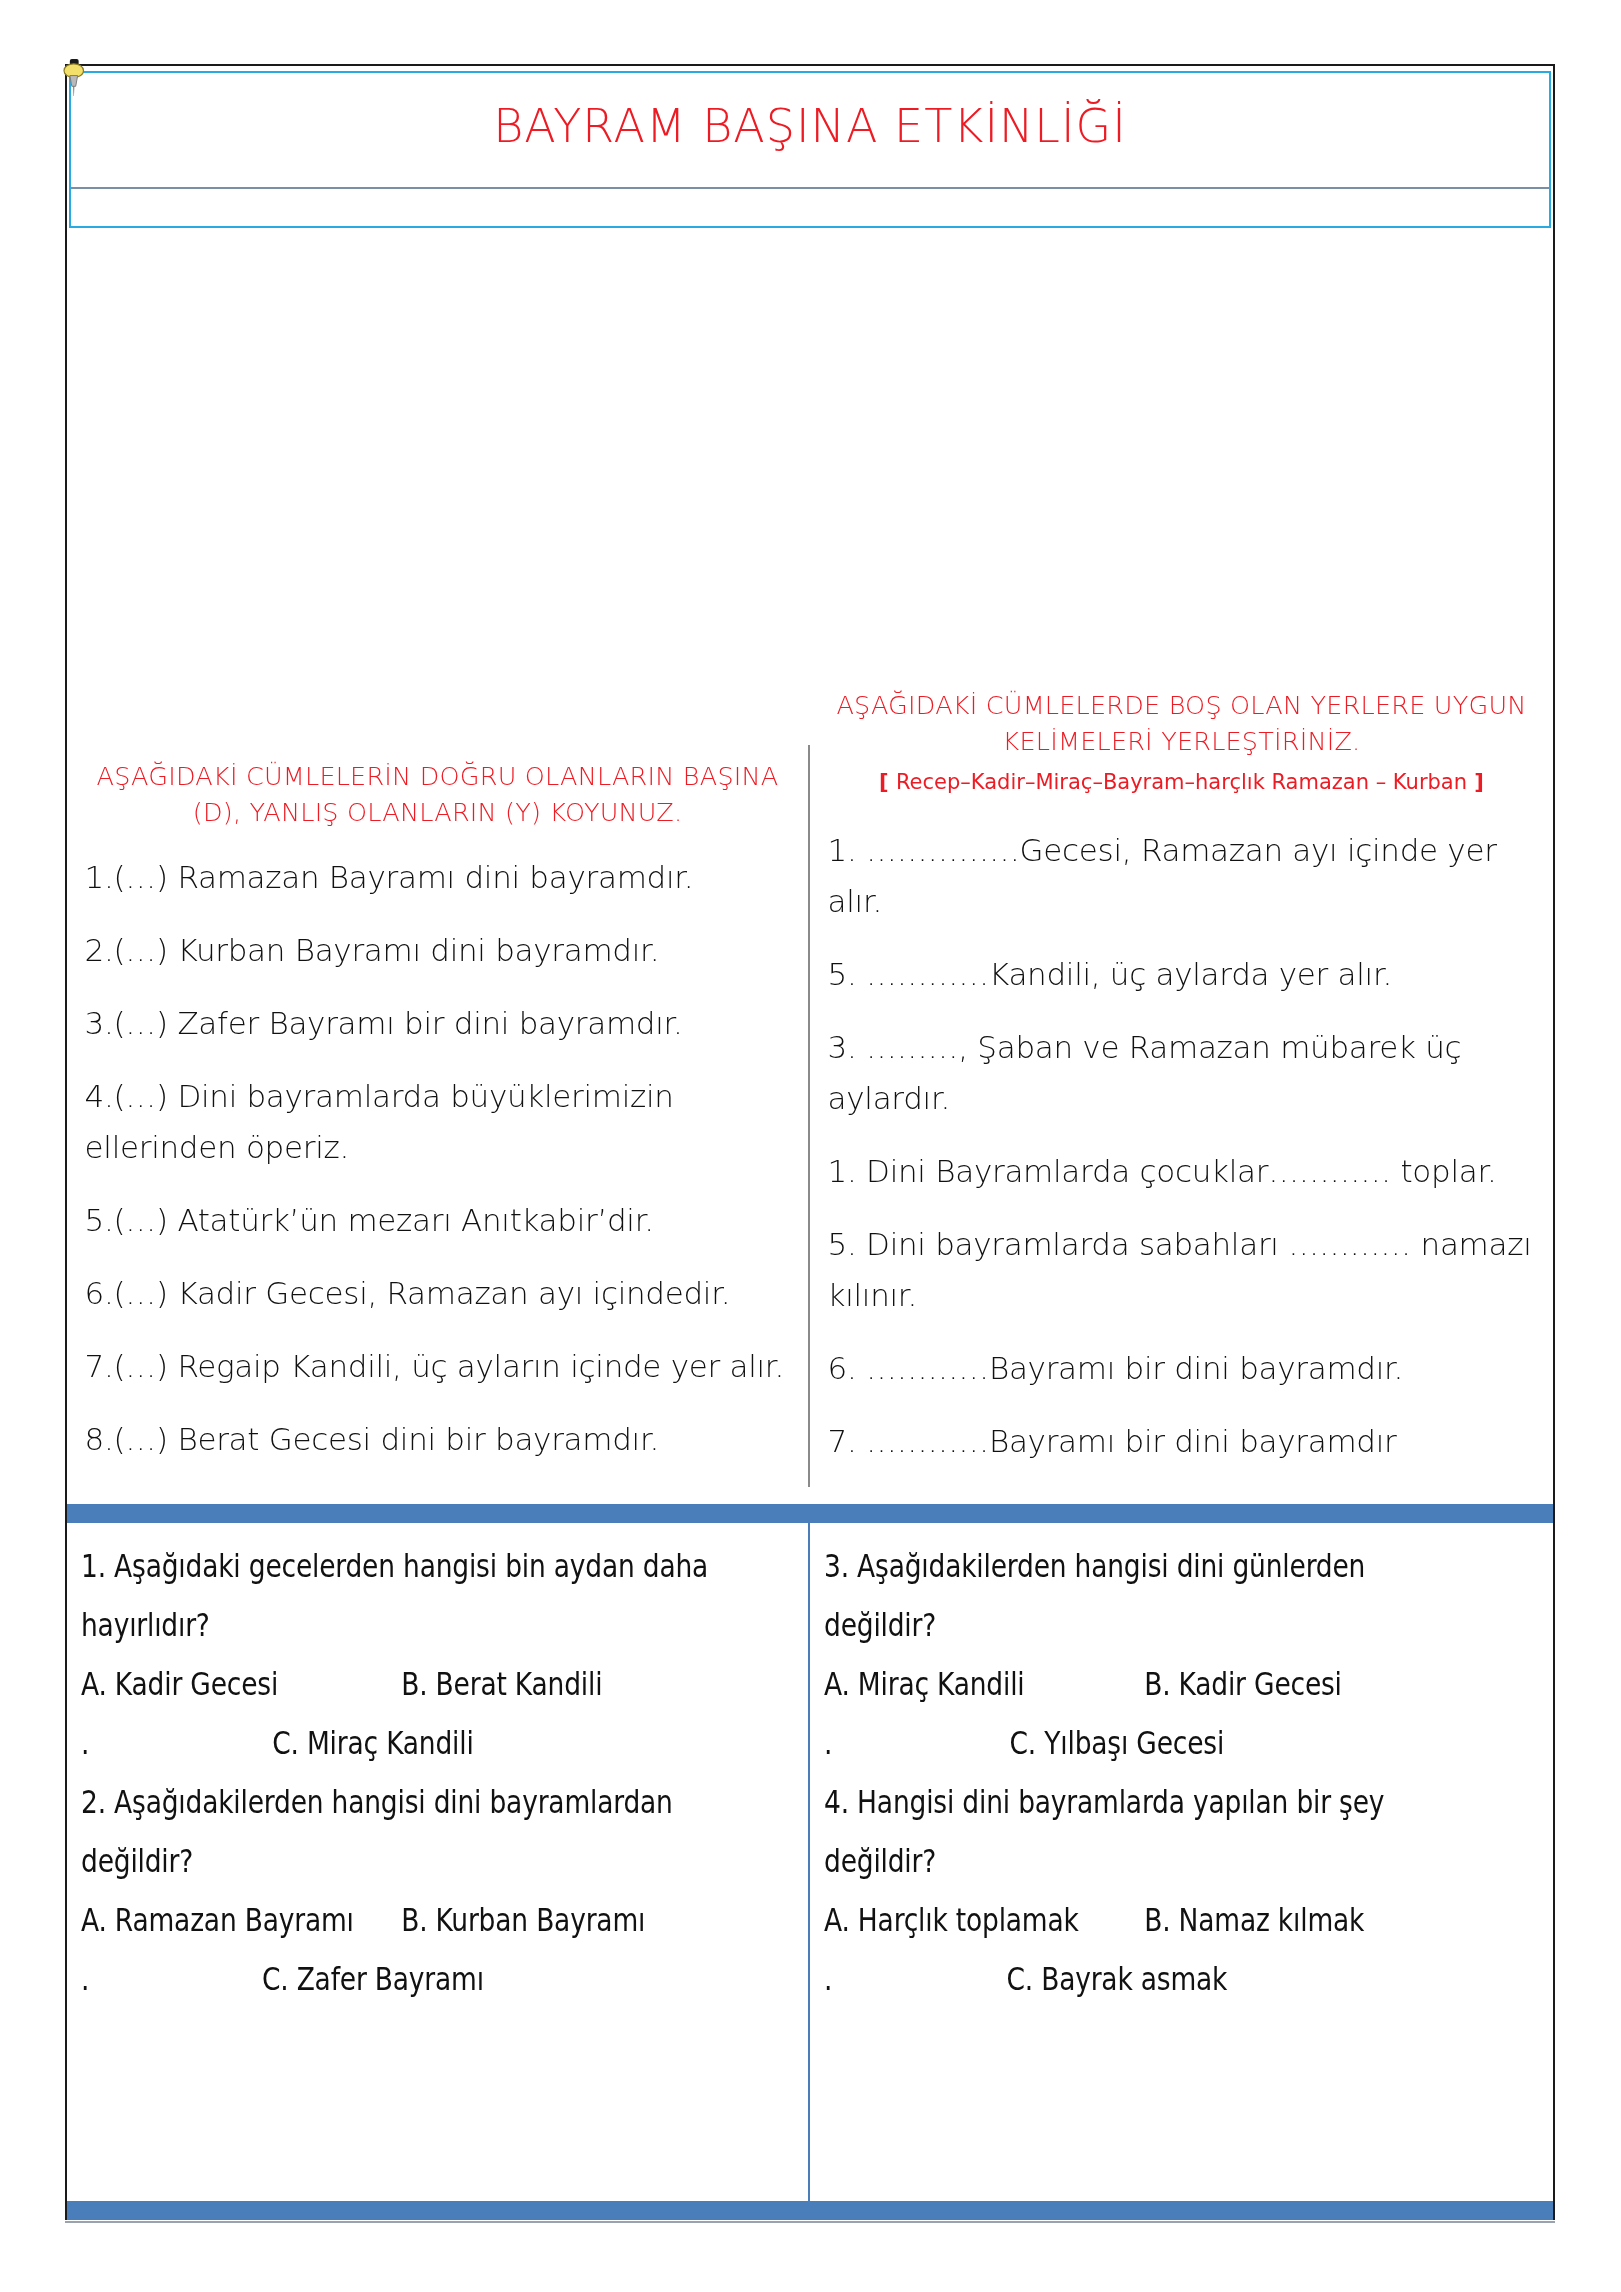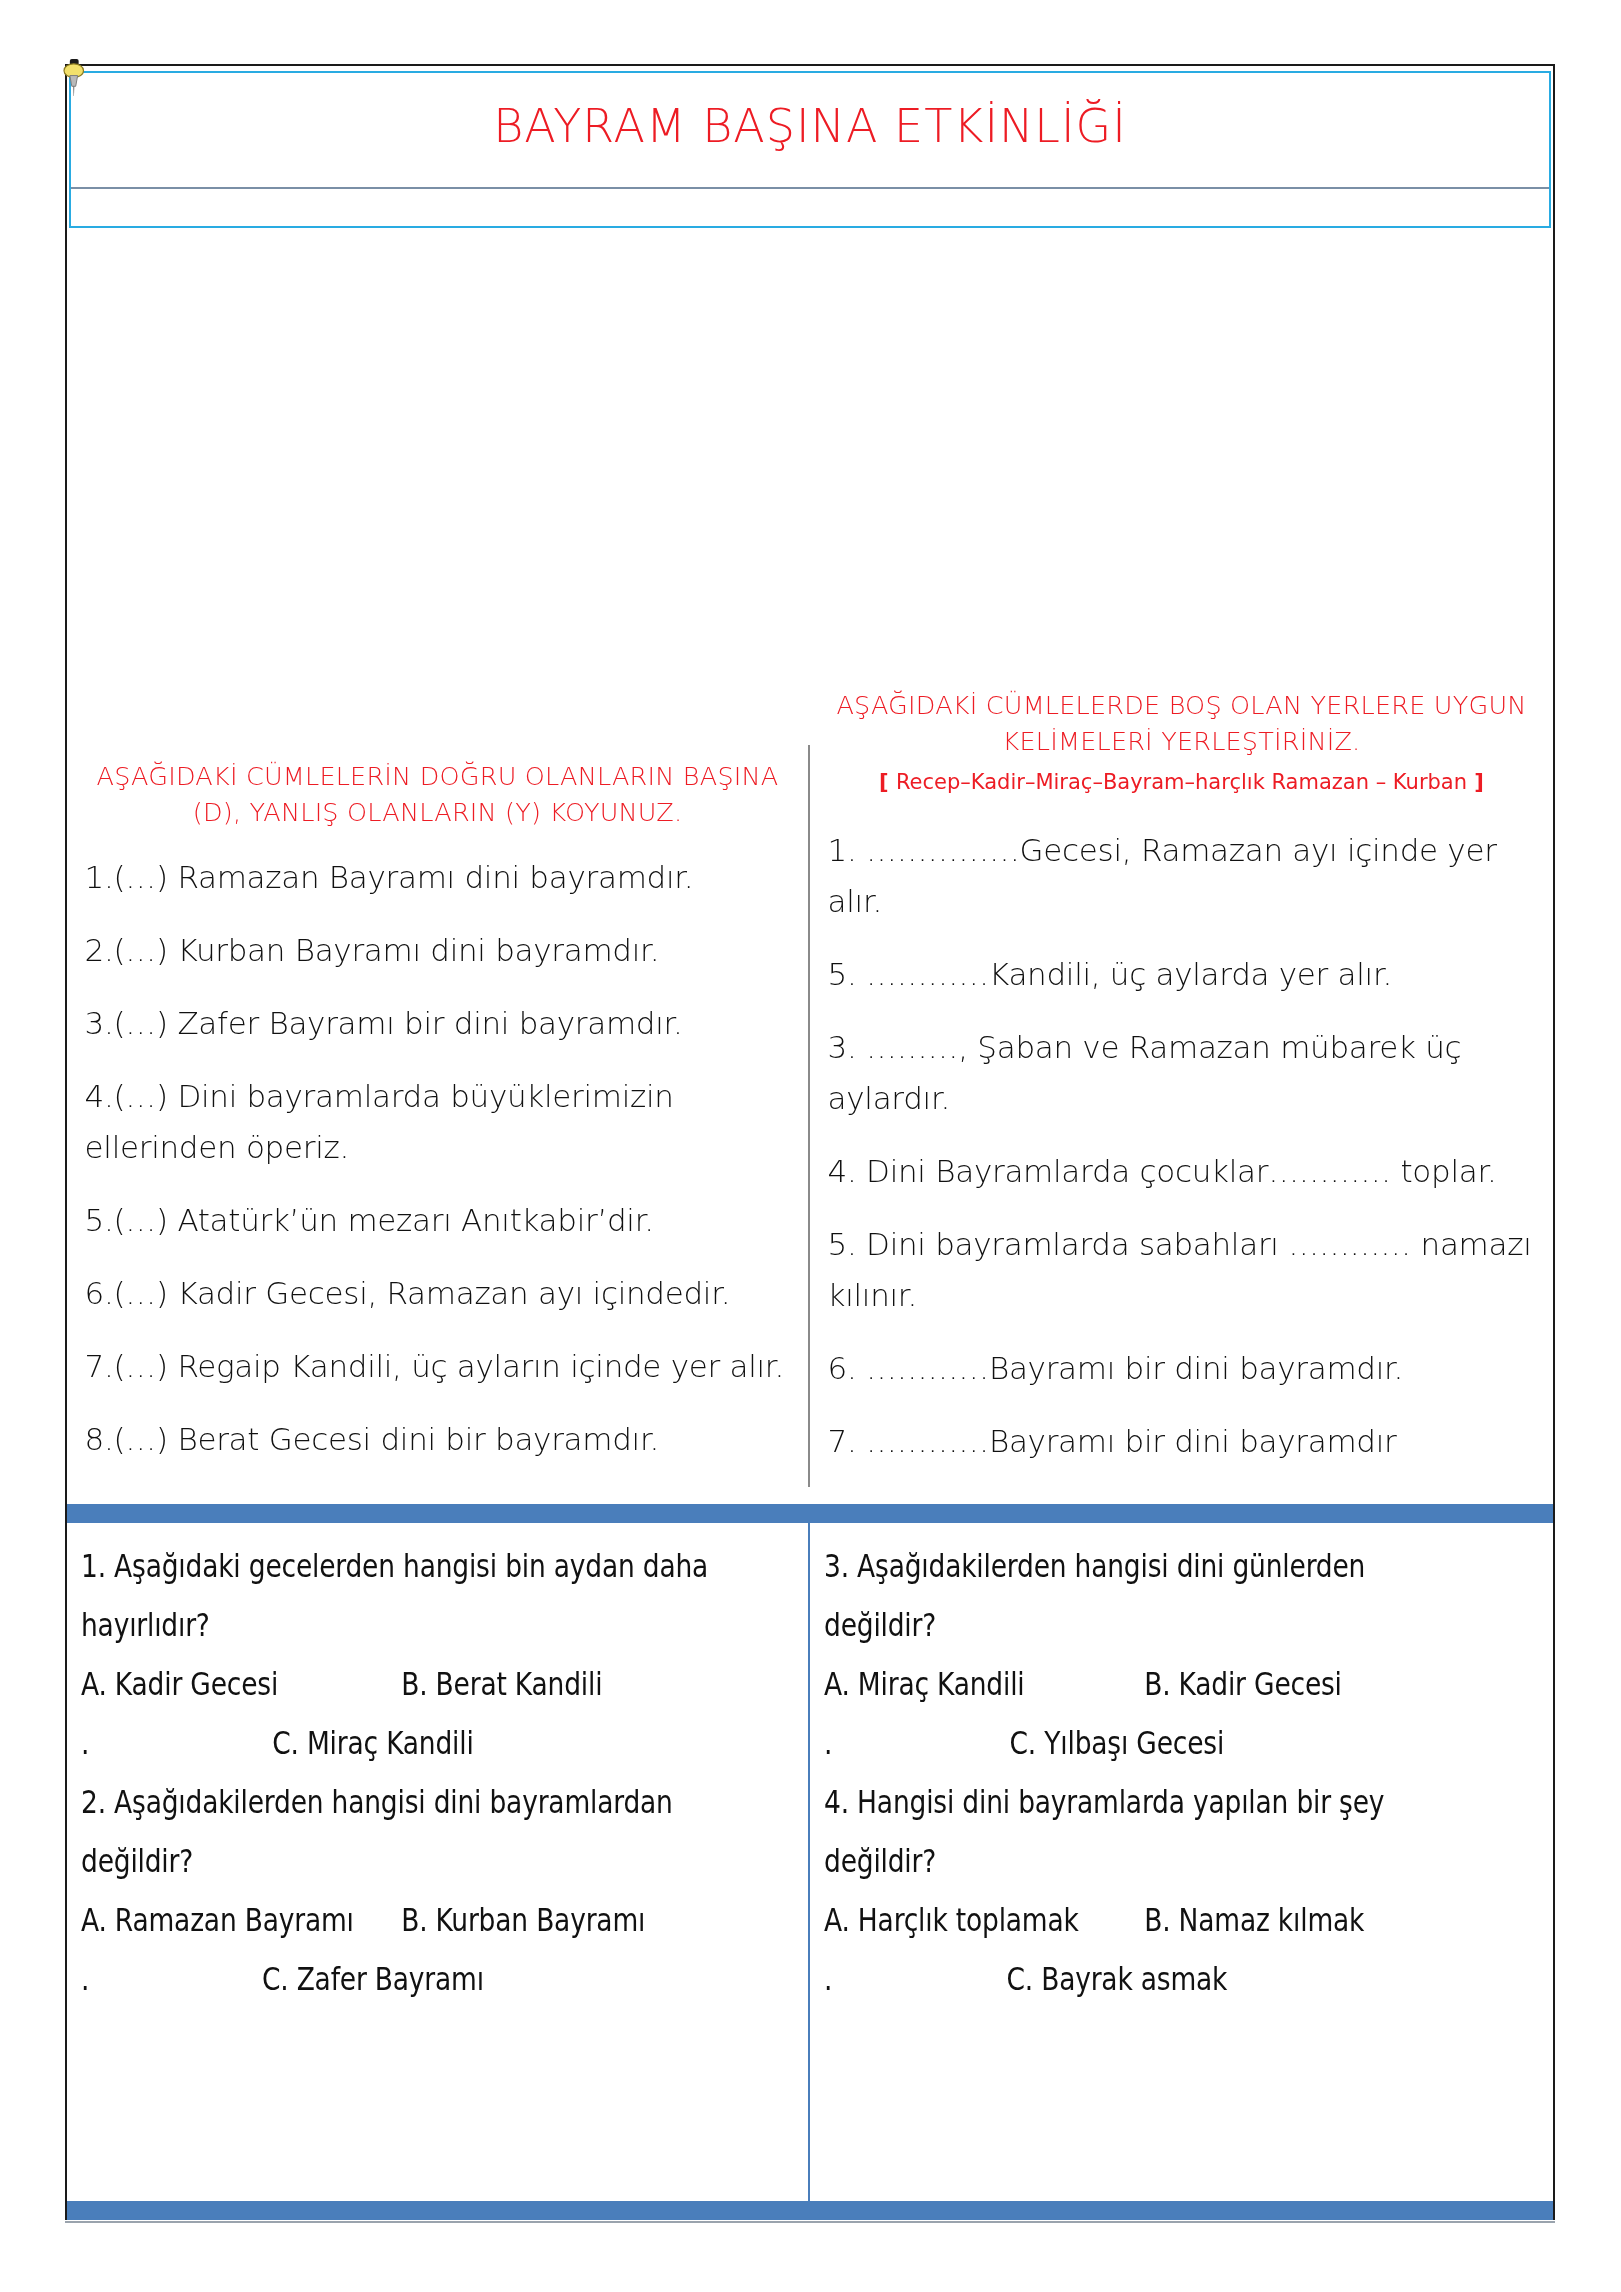--- a/index.html
+++ b/index.html
@@ -224,21 +224,21 @@
       <div class="colhead">AŞAĞIDAKİ CÜMLELERDE BOŞ OLAN YERLERE UYGUN KELİMELERİ YERLEŞTİRİNİZ.</div>
       <div class="wordbank">
         <span>[</span>
         <span class="bank-inner">Recep–Kadir–Miraç–Bayram–harçlık Ramazan – Kurban</span>
         <span>]</span>
       </div>
       <div class="qlist">
         <div class="qitem tight">1. ……………Gecesi, Ramazan ayı içinde yer alır.</div>
         <div class="qitem tight">5. …………Kandili, üç aylarda yer alır.</div>
         <div class="qitem tight">3. ………, Şaban ve Ramazan mübarek üç aylardır.</div>
-        <div class="qitem tight">4. Dini Bayramlarda çocuklar………… toplar.</div>
+        <div class="qitem tight">1. Dini Bayramlarda çocuklar………… toplar.</div>
         <div class="qitem tight">5. Dini bayramlarda sabahları ………… namazı kılınır.</div>
         <div class="qitem tight">6. …………Bayramı bir dini bayramdır.</div>
         <div class="qitem tight">7. …………Bayramı bir dini bayramdır</div>
       </div>
     </div>
 
   </div>
 
   <div id="bottom">
 

